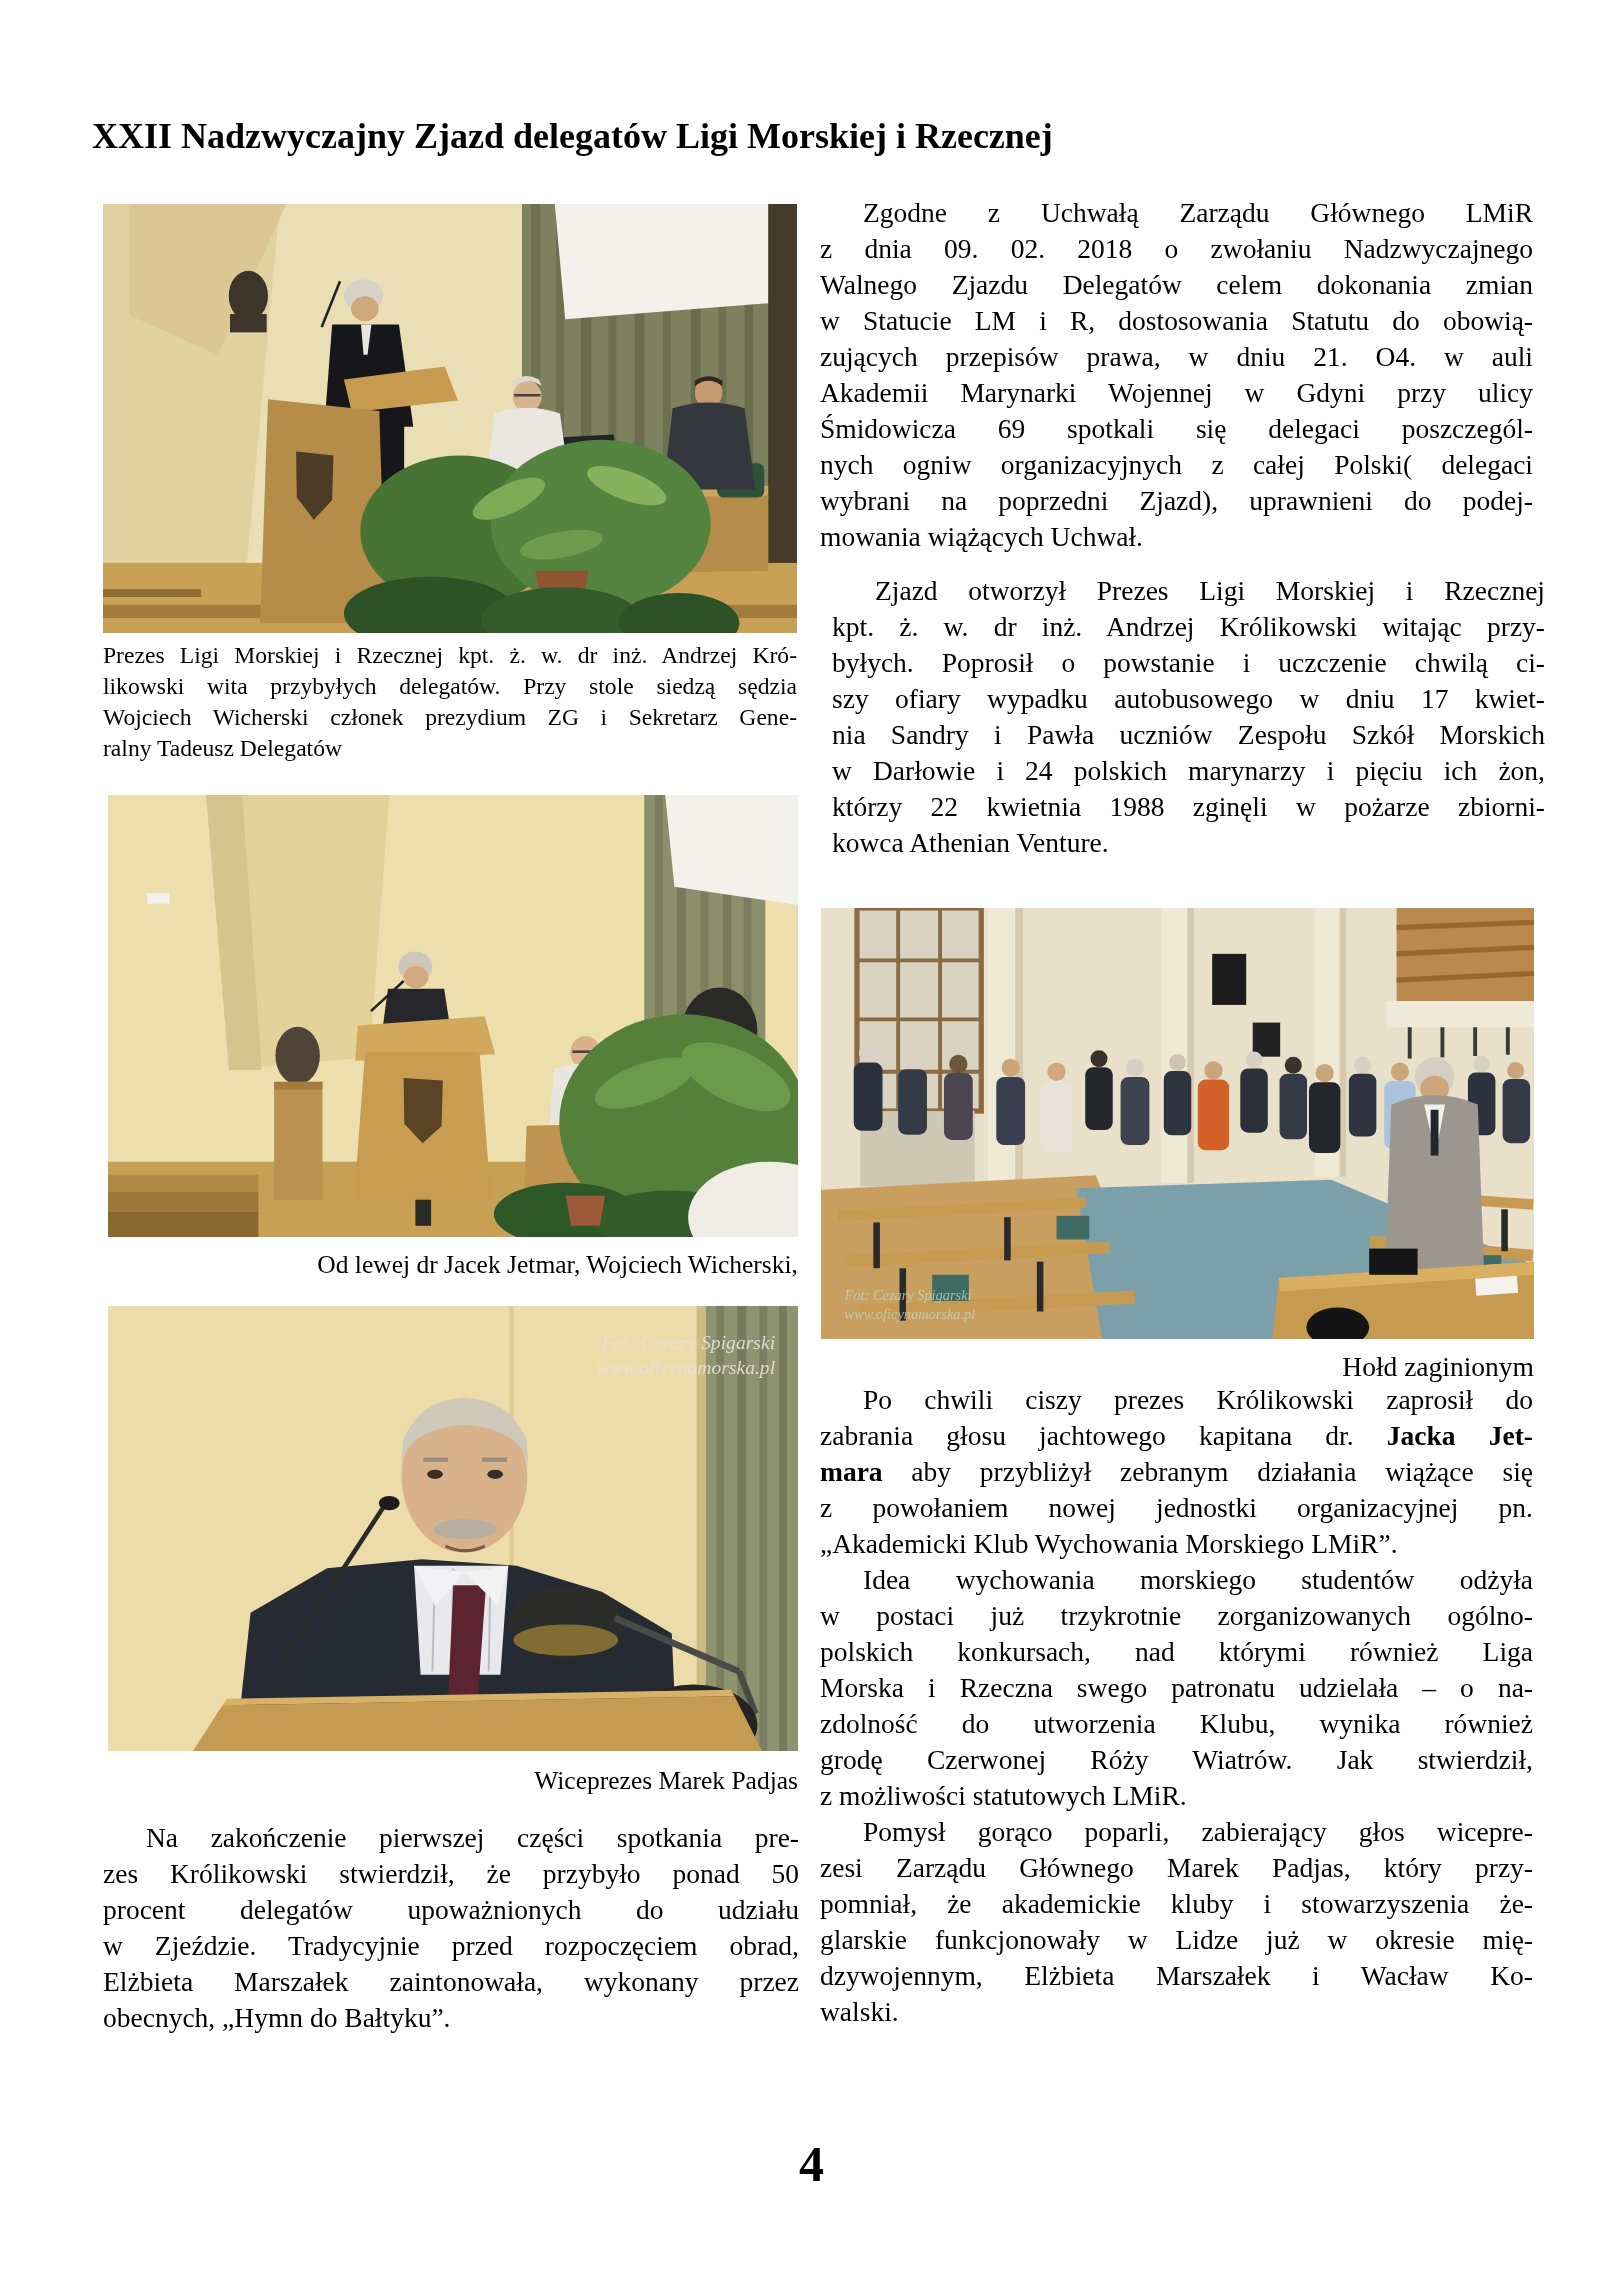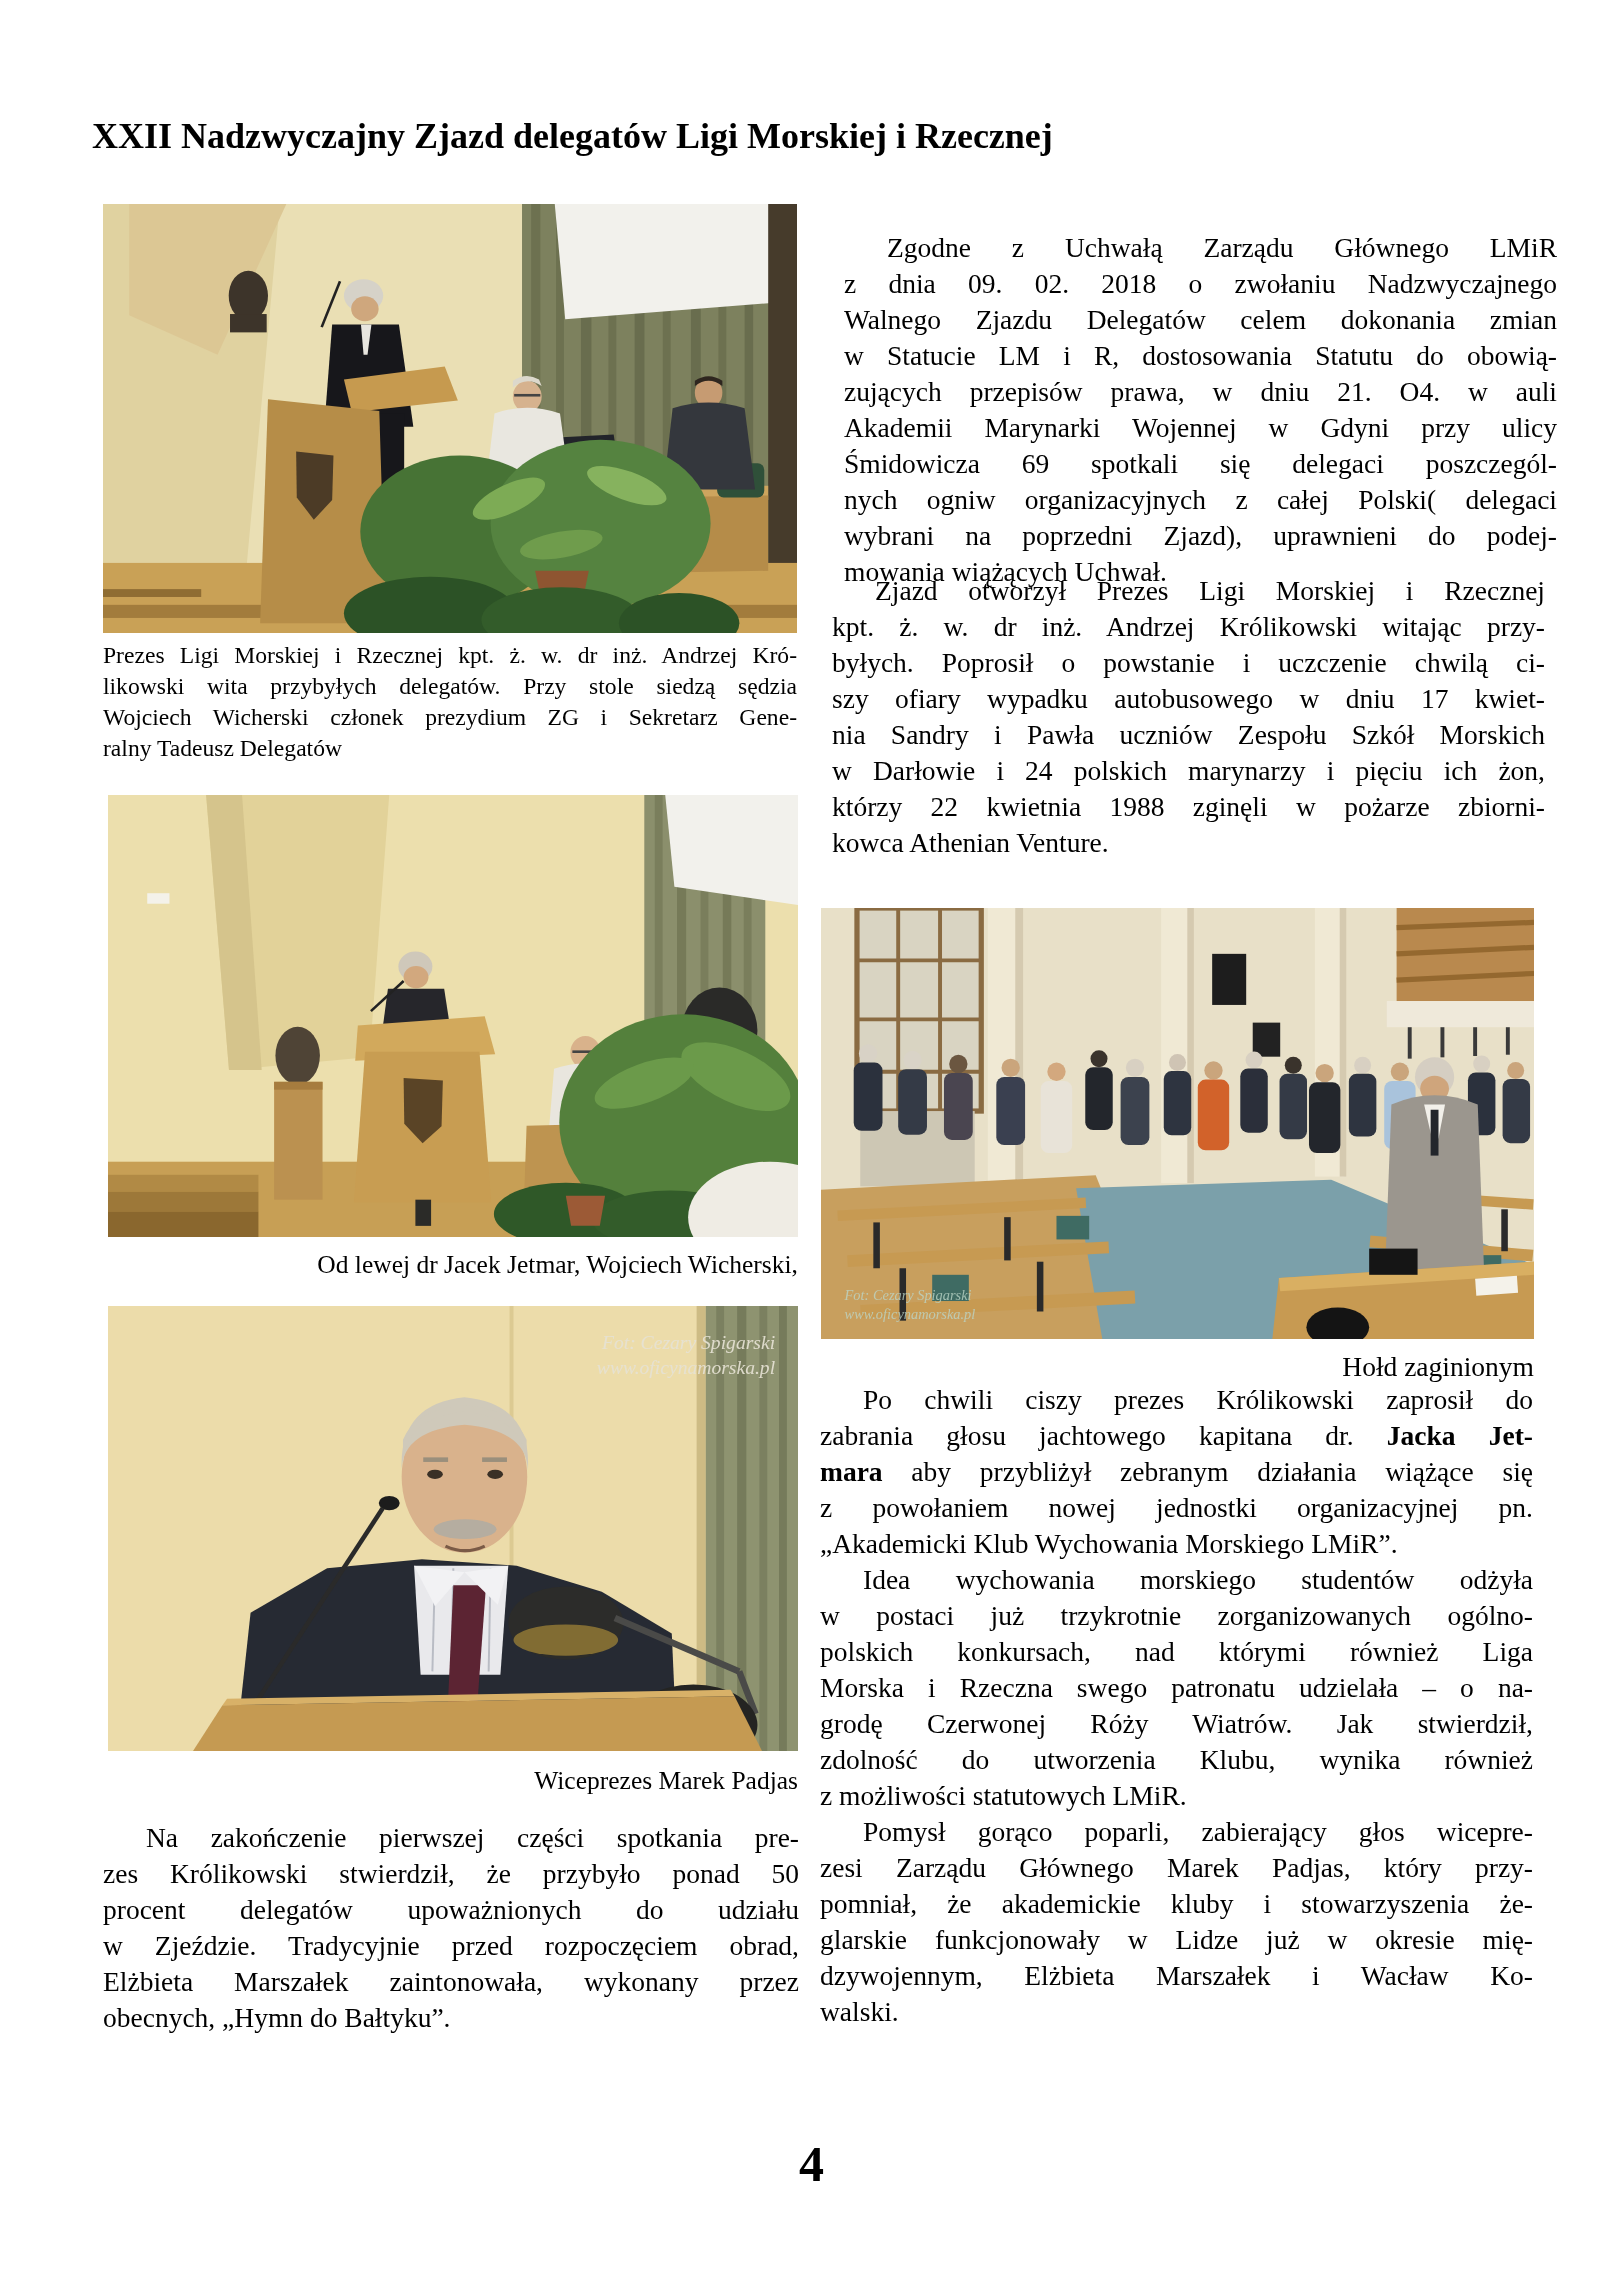--- a/index.html
+++ b/index.html
@@ -221,21 +221,21 @@
 
   <div class="abs para indent" style="left:103px;top:1820px;width:696px;">
       <div class="tline">Na zakończenie pierwszej części spotkania pre-</div>
       <div class="tline">zes Królikowski stwierdził, że przybyło ponad 50</div>
       <div class="tline">procent delegatów upoważnionych do udziału</div>
       <div class="tline">w Zjeździe. Tradycyjnie przed rozpoczęciem obrad,</div>
       <div class="tline">Elżbieta Marszałek zaintonowała, wykonany przez</div>
       <div class="tline last">obecnych, „Hymn do Bałtyku”.</div>
     </div>
 
-  <div class="abs para indent" style="left:820px;top:230px;width:713px;margin-left:24px;">
+  <div class="abs para indent" style="left:820px;top:195px;width:713px;">
       <div class="tline">Zgodne z Uchwałą Zarządu Głównego LMiR</div>
       <div class="tline">z dnia 09. 02. 2018 o zwołaniu Nadzwyczajnego</div>
       <div class="tline">Walnego Zjazdu Delegatów celem dokonania zmian</div>
       <div class="tline">w Statucie LM i R, dostosowania Statutu do obowią-</div>
       <div class="tline">zujących przepisów prawa, w dniu 21. O4. w auli</div>
       <div class="tline">Akademii Marynarki Wojennej w Gdyni przy ulicy</div>
       <div class="tline">Śmidowicza 69 spotkali się delegaci poszczegól-</div>
       <div class="tline">nych ogniw organizacyjnych z całej Polski( delegaci</div>
       <div class="tline">wybrani na poprzedni Zjazd), uprawnieni do podej-</div>
       <div class="tline last">mowania wiążących Uchwał.</div>
@@ -369,22 +369,22 @@
       <div class="tline"><b>mara</b> aby przybliżył zebranym działania wiążące się</div>
       <div class="tline">z powołaniem nowej jednostki organizacyjnej pn.</div>
       <div class="tline last">„Akademicki Klub Wychowania Morskiego LMiR”.</div>
     </div>
 
   <div class="abs para indent" style="left:820px;top:1562px;width:713px;">
       <div class="tline">Idea wychowania morskiego studentów odżyła</div>
       <div class="tline">w postaci już trzykrotnie zorganizowanych ogólno-</div>
       <div class="tline">polskich konkursach, nad którymi również Liga</div>
       <div class="tline">Morska i Rzeczna swego patronatu udzielała – o na-</div>
+      <div class="tline">zdolność do utworzenia Klubu, wynika również</div>
       <div class="tline">grodę Czerwonej Róży Wiatrów. Jak stwierdził,</div>
-      <div class="tline">zdolność do utworzenia Klubu, wynika również</div>
       <div class="tline last">z możliwości statutowych LMiR.</div>
     </div>
 
   <div class="abs para indent" style="left:820px;top:1814px;width:713px;">
       <div class="tline">Pomysł gorąco poparli, zabierający głos wicepre-</div>
       <div class="tline">zesi Zarządu Głównego Marek Padjas, który przy-</div>
       <div class="tline">pomniał, że akademickie kluby i stowarzyszenia że-</div>
       <div class="tline">glarskie funkcjonowały w Lidze już w okresie mię-</div>
       <div class="tline">dzywojennym, Elżbieta Marszałek i Wacław Ko-</div>
       <div class="tline last">walski.</div>

